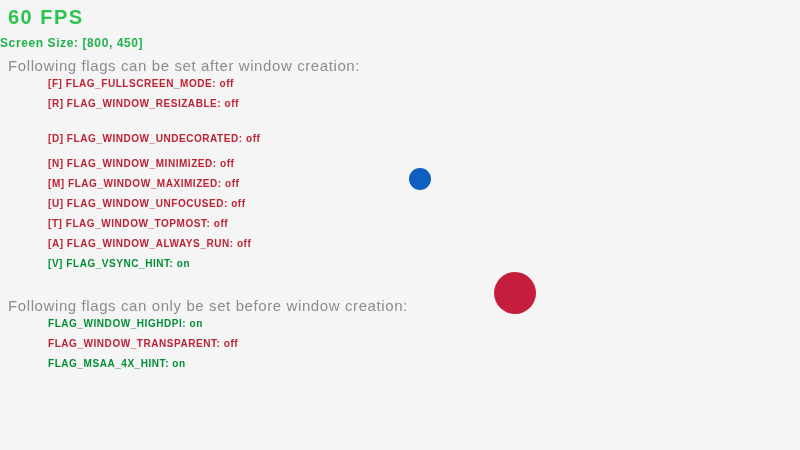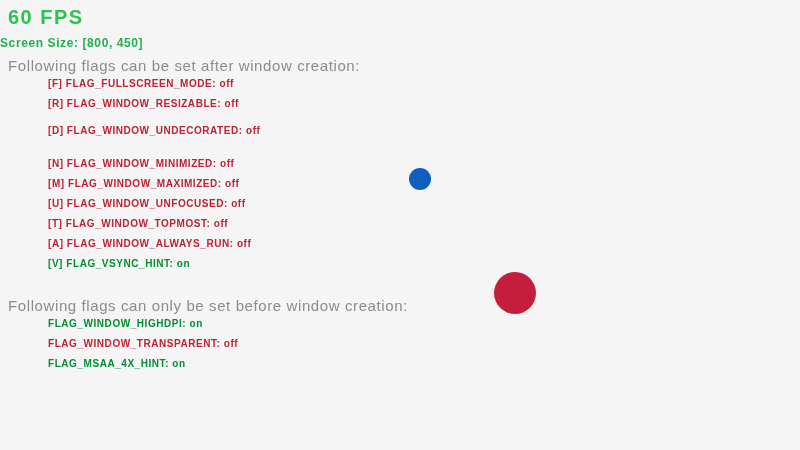--- a/index.html
+++ b/index.html
@@ -92,21 +92,21 @@
   <div class="txt" id="fps-counter">60 FPS</div>
 
   <div class="txt" id="screen-size-label">Screen Size: [800, 450]</div>
 
   <div class="txt section-header" id="section-header-runtime">Following flags can be set after window creation:</div>
 
   <div class="txt flag-line flag-off" style="top:79px">[F] FLAG_FULLSCREEN_MODE: off</div>
 
   <div class="txt flag-line flag-off" style="top:99px">[R] FLAG_WINDOW_RESIZABLE: off</div>
 
-  <div class="txt flag-line flag-off" style="top:126px">[D] FLAG_WINDOW_UNDECORATED: off</div>
+  <div class="txt flag-line flag-off" style="top:134px">[D] FLAG_WINDOW_UNDECORATED: off</div>
 
 
   <div class="txt flag-line flag-off" style="top:159px">[N] FLAG_WINDOW_MINIMIZED: off</div>
 
   <div class="txt flag-line flag-off" style="top:179px">[M] FLAG_WINDOW_MAXIMIZED: off</div>
 
   <div class="txt flag-line flag-off" style="top:219px">[T] FLAG_WINDOW_TOPMOST: off</div>
 
   <div class="txt flag-line flag-off" style="top:199px">[U] FLAG_WINDOW_UNFOCUSED: off</div>
 

